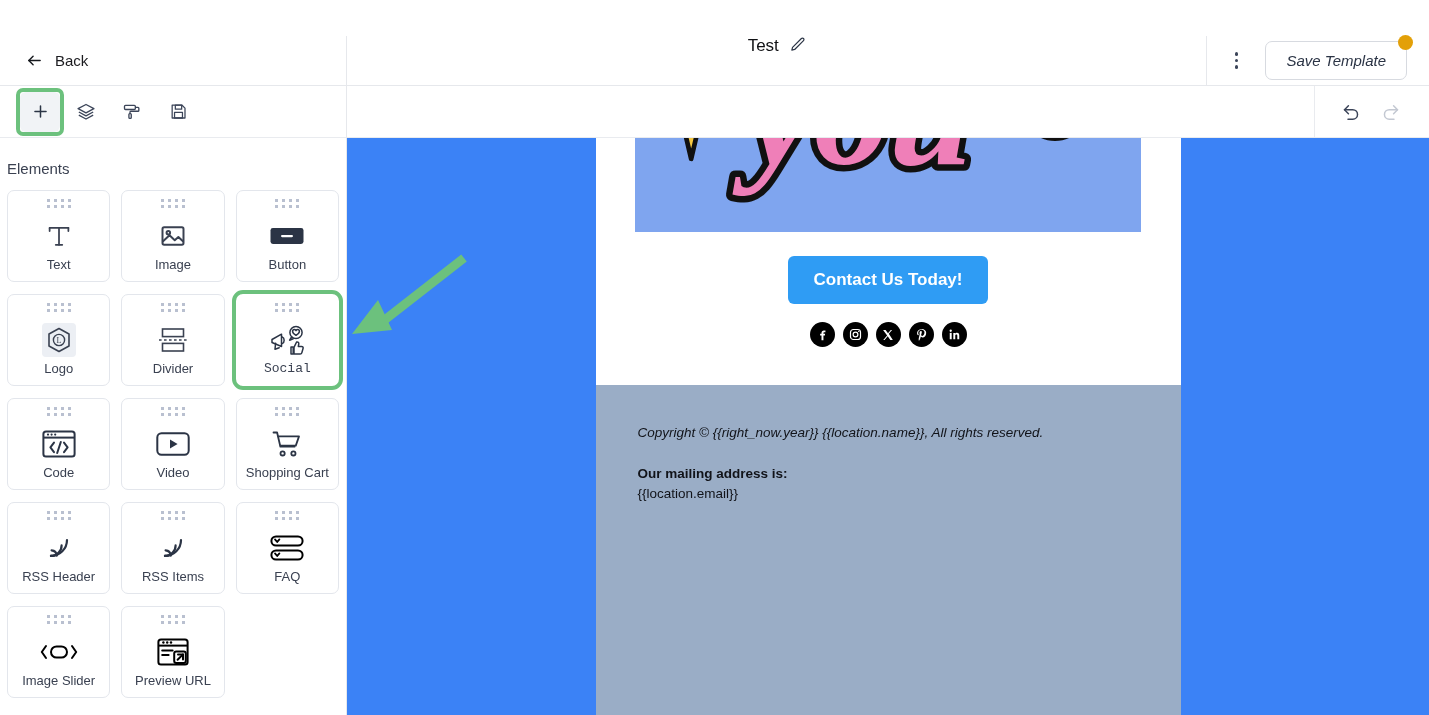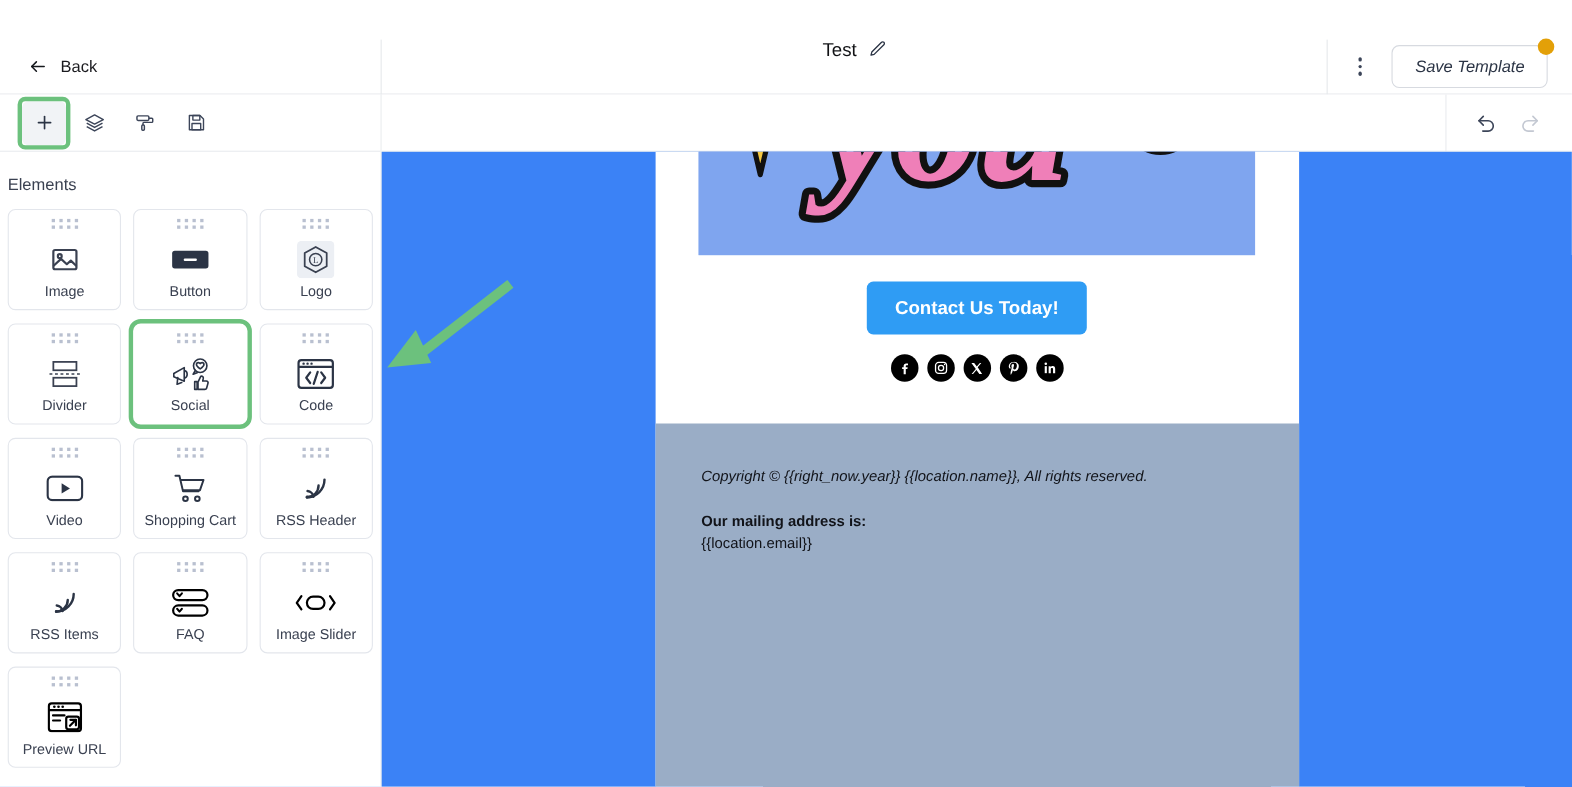--- a/index.html
+++ b/index.html
@@ -113,20 +113,21 @@
     background: #fff;
     display: flex; flex-direction: column;
     align-items: center;
     cursor: grab; position: relative;
     padding-top: 8px;
   }
   .el-card.selected {
     outline: 4px solid #6cc17d;
     outline-offset: 0;
     border-color: transparent;
+    font-family: Liberation Mono, monospace;
   }
   .dots {
     display: grid;
     grid-template-columns: repeat(4, 3px);
     grid-template-rows: repeat(2, 3px);
     gap: 3px 4px;
     margin-bottom: 5px;
   }
   .dots i { width: 3px; height: 3px; background: #b9c0d0; display: block; }
   .el-icon {
@@ -297,20 +298,42 @@
             </svg>
           </span>
         </button>
       </div>
 
       <div class="panel-body">
         <div class="panel-heading">Elements</div>
 
         <div class="el-grid">
 
+          <div class="el-card">
+            <span class="dots">
+                <i></i>
+                <i></i>
+                <i></i>
+                <i></i>
+                <i></i>
+                <i></i>
+                <i></i>
+                <i></i>
+              </span>
+            <span class="el-icon">
+              <svg viewBox="0 0 24 24" width="30" height="30" fill="none" stroke="#3a4151" stroke-width="1.4" stroke-linecap="round">
+                <line x1="4.5" y1="5.5" x2="19.5" y2="5.5"></line>
+                  <line x1="12" y1="5.5" x2="12" y2="19"></line>
+                <line x1="4.5" y1="5.5" x2="4.5" y2="8"></line>
+                  <line x1="19.5" y1="5.5" x2="19.5" y2="8"></line>
+                <line x1="9.4" y1="19" x2="14.6" y2="19"></line>
+              </svg>
+            </span>
+            <span class="el-label">Text</span>
+          </div>
 
           <div class="el-card">
             <span class="dots">
                 <i></i>
                 <i></i>
                 <i></i>
                 <i></i>
                 <i></i>
                 <i></i>
                 <i></i>

